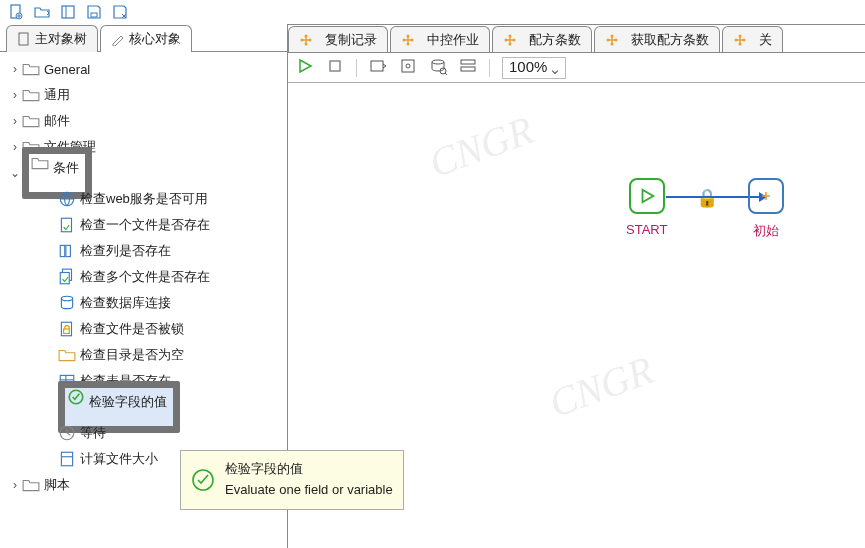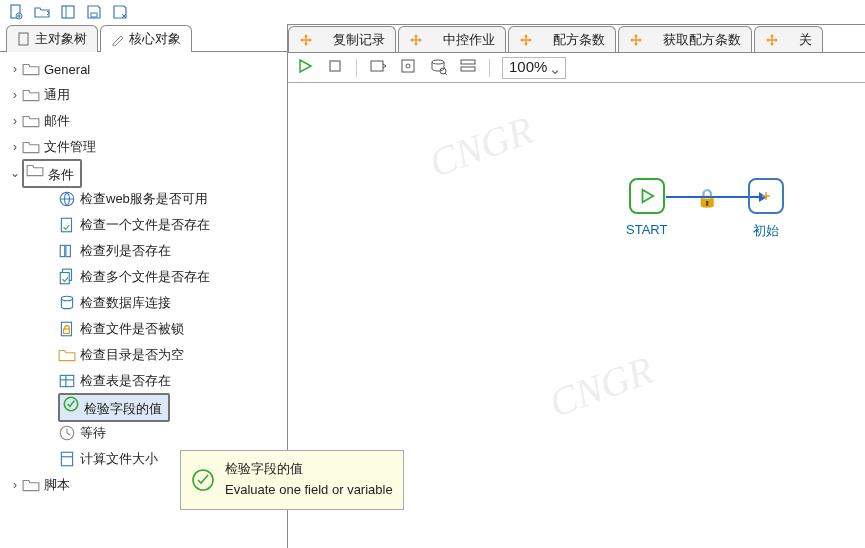--- a/index.html
+++ b/index.html
@@ -14,34 +14,34 @@
   .tab svg { width: 14px; height: 14px; }
   .search-row { display: flex; align-items: center; gap: 6px; padding: 6px 8px; }
   .search-row .lbl { width: 48px; background: #fff; }
   .search-input { flex: 1; height: 24px; border: 1px solid #ccc; padding: 1px 4px; background: #fff; }
   .icon-btn { width: 16px; height: 16px; display: inline-flex; align-items: center; justify-content: center; }
   .tree { flex: 1; overflow: hidden; padding: 4px 0; }
   .tree-row { display: flex; align-items: center; height: 26px; white-space: nowrap; }
   .caret { width: 14px; text-align: center; color: #555; font-size: 12px; }
   .spacer { display: inline-block; }
   .node-icon { width: 18px; height: 18px; display: inline-flex; align-items: center; justify-content: center; margin-right: 4px; }
-  .red-box { border: 2px solid #737373; border-radius: 2px; padding: 0 6px 2px 2px; }
+  .red-box { border: 7px solid #737373; border-radius: 2px; padding: 0 6px 15px 2px; }
   .selected { background: #dce8f7; }
   .right { flex: 1; display: flex; flex-direction: column; border-top: 1px solid #888; }
   .rtabs { display: flex; height: 28px; border-bottom: 1px solid #888; overflow: hidden; }
-  .rtab { display: flex; align-items: center; gap: 20px; padding: 3px 10px; border: 1px solid #888; border-bottom: none; border-top-left-radius: 6px; border-top-right-radius: 6px; margin-right: 2px; background: #f4f4f4; font-size: 13px; position: relative; top: 1px; white-space: nowrap; }
+  .rtab { display: flex; align-items: center; gap: 12px; padding: 3px 10px; border: 1px solid #888; border-bottom: none; border-top-left-radius: 6px; border-top-right-radius: 6px; margin-right: 2px; background: #f4f4f4; font-size: 13px; position: relative; top: 1px; white-space: nowrap; }
   .rtab svg { width: 14px; height: 14px; }
   .rtoolbar { display: flex; align-items: center; gap: 12px; height: 30px; padding: 2px 8px; border-bottom: 1px solid #aaa; }
   .rtoolbar svg { width: 18px; height: 18px; }
   .zoom { height: 22px; border: 1px solid #bbb; padding: 0 18px 0 6px; background: #fff; font-size: 15px; position: relative; }
   .zoom::after { content: "⌄"; position: absolute; right: 4px; top: 2px; color: #666; }
   .canvas { flex: 1; position: relative; background: #fff; }
   .wf-node { position: absolute; text-align: center; }
   .wf-node .box { width: 36px; height: 36px; border: 2px solid #3a3; border-radius: 8px; display: flex; align-items: center; justify-content: center; margin: 0 auto; }
-  .wf-lbl { margin-top: 8px; font-size: 13px; color: #0369a1; }
+  .wf-lbl { margin-top: 8px; font-size: 13px; color: #be185d; }
   .lock { position: absolute; color: #e8a030; font-size: 18px; }
   .arrow-line { position: absolute; height: 2px; background: #2266cc; }
   .arrow-line::after { content: ""; position: absolute; right: -1px; top: -4px; border-left: 8px solid #2266cc; border-top: 5px solid transparent; border-bottom: 5px solid transparent; }
   .tooltip { position: absolute; background: #fdfde3; border: 1px solid #aaa; padding: 8px 10px; font-size: 13px; line-height: 1.6; display: flex; gap: 10px; align-items: center; }
   .tooltip svg { width: 24px; height: 24px; }
   .watermark { position: absolute; color: #eee; font-size: 40px; font-style: italic; transform: rotate(-20deg); pointer-events: none; font-family: serif; }
 </style>
 </head>
 <body>
 

